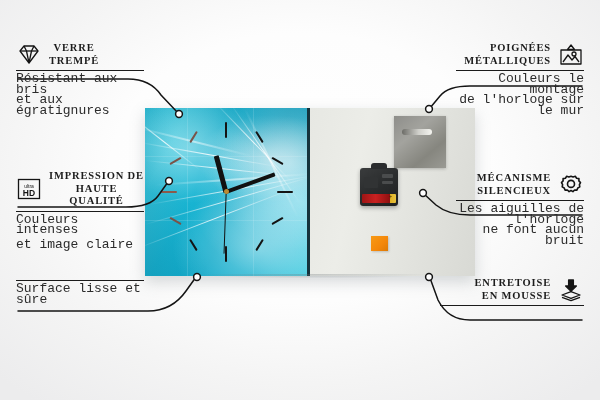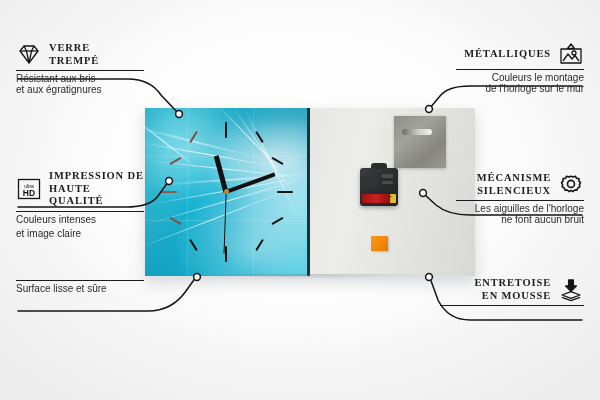--- a/index.html
+++ b/index.html
@@ -84,26 +84,26 @@
   #panel-shadow{
     position:absolute;left:145px;top:274px;width:332px;height:10px;
     background:radial-gradient(ellipse 160px 6px at 50% 0%, rgba(110,118,122,.35) 0%, rgba(110,118,122,0) 75%);
   }
   
   .callout{position:absolute;}
   .co-head{display:flex;align-items:center;gap:7px;}
   .co-title{
     font-family:"Liberation Serif",serif;
     font-weight:bold;font-size:10.5px;letter-spacing:.85px;
-    color:#1c1c1c;line-height:12.5px;text-transform:uppercase;
+    color:#1c1c1c;line-height:12.5px;text-transform:uppercase;text-align:center;
   }
   .co-rule{height:1.3px;background:#1b1b1b;margin-top:3px;}
   .co-sub{
-    font-family:Liberation Sans, sans-serif;
-    font-size:10px;line-height:10.6px;color:#2b2b2b;margin-top:3px;
+    font-family:Liberation Mono, monospace;
+    font-size:13px;line-height:10.6px;color:#2b2b2b;margin-top:3px;
   }
   .left .co-head{justify-content:flex-start;}
   .right .co-head{justify-content:flex-end;}
   .right .co-title{text-align:right;}
   .right .co-sub{text-align:right;}
   .ico{flex:0 0 auto;display:block;}
   svg.ico{overflow:visible;}
   #wires{position:absolute;left:0;top:0;width:600px;height:400px;pointer-events:none;}
 </style>
 </head>
@@ -239,20 +239,21 @@
   </div>
 
   <div class="callout left" style="left:16px;top:277px;width:128px;">
     <div class="co-rule" style="width:128px;"></div>
     <div class="co-sub">Surface lisse et sûre</div>
   </div>
 
   <div class="callout right" style="left:456px;top:42px;width:128px;">
     <div class="co-head">
       <div>
+        <div class="co-title">POIGNÉES</div>
         <div class="co-title">MÉTALLIQUES</div>
       </div>
       <svg class="ico" width="26" height="24" viewBox="0 0 26 24">
         <g fill="none" stroke="#141414" stroke-width="1.3" stroke-linejoin="round">
           <path d="M13,2 L9.5,6.5 L16.5,6.5 Z"></path>
           <rect x="3" y="7" width="20" height="14"></rect>
           <path d="M5,19 L10,12 L14,17 L17,13.5 L21,19"></path>
           <circle cx="16" cy="11" r="2"></circle>
         </g>
       </svg>

